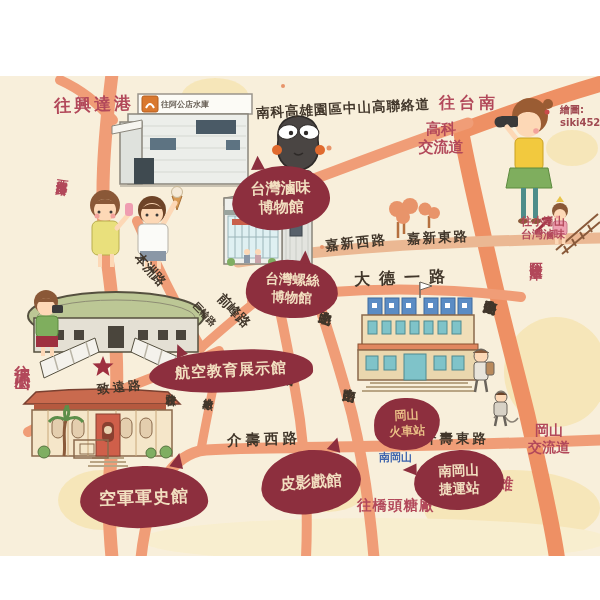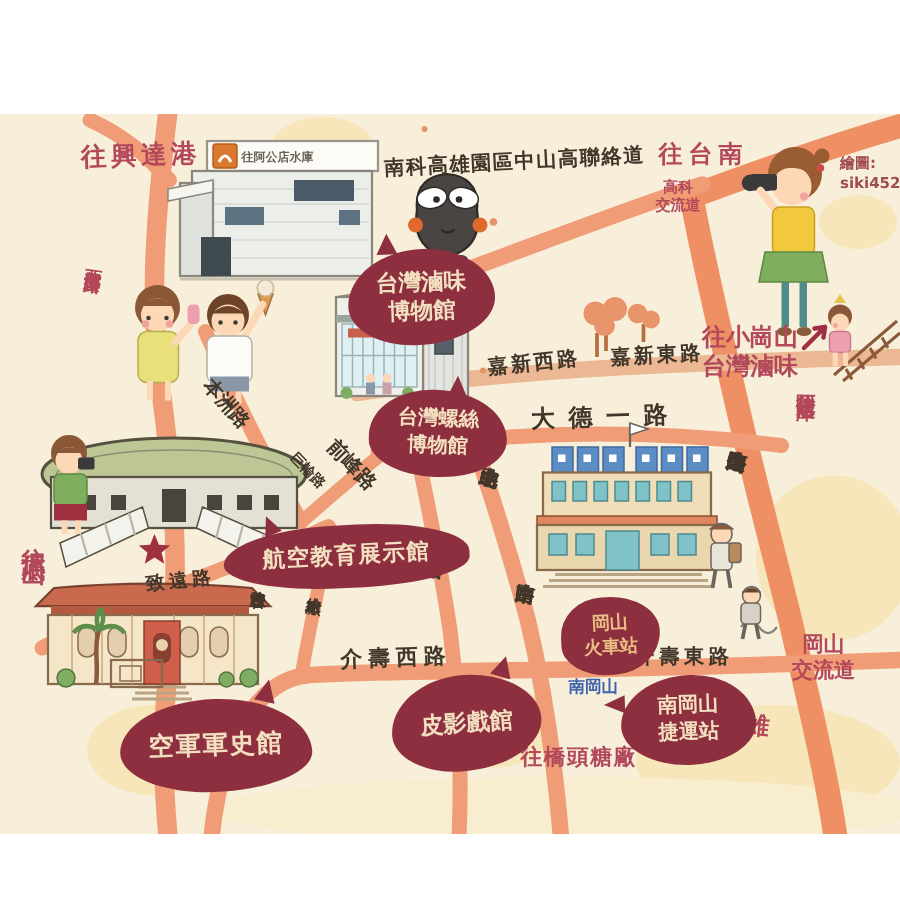--- a/index.html
+++ b/index.html
@@ -278,39 +278,39 @@
       <rect x="494" y="402" width="13" height="14" rx="3" fill="#d8d2c6"></rect>
       <path d="M497,416 L495,426 M504,416 L506,426" stroke-width="2.5" fill="none"></path>
     </g>
 
     <rect x="0" y="0" width="600" height="76" fill="#ffffff"></rect>
     <rect x="0" y="556" width="600" height="44" fill="#ffffff"></rect>
   </svg>
 
   <div class="lbl dir" style="left:54px;top:94px;font-size:17px;letter-spacing:3px;transform:rotate(-2deg);">往興達港</div>
   <div class="lbl dir" style="left:439px;top:93px;font-size:16px;letter-spacing:4px;">往台南</div>
-  <div class="lbl dir ctr" style="left:420px;top:120px;width:64px;font-size:10px;">
+  <div class="lbl dir ctr" style="left:409px;top:120px;width:64px;font-size:15px;">
     <span>高科</span><br>
     <span>交流道</span>
   </div>
   <div class="credit" style="left:560px;top:103px;">
     <span>繪圖:</span><br>
     <span>siki4520</span>
   </div>
-  <div class="lbl dir ctr" style="left:468px;top:215px;width:62px;font-size:16px;">
+  <div class="lbl dir ctr" style="left:512px;top:215px;width:62px;font-size:11px;">
     <span>往小崗山</span><br>
     <span>台灣滷味</span>
   </div>
   <div class="lbl dir vert" style="left:528px;top:251px;font-size:13px;letter-spacing:1px;">往阿公店水庫</div>
   <div class="lbl dir ctr" style="left:517px;top:422px;width:64px;font-size:14px;">
     <span>岡山</span><br>
     <span>交流道</span>
   </div>
   <div class="lbl dir" style="left:455px;top:472px;font-size:16px;letter-spacing:5px;transform:rotate(6deg);">往高雄</div>
-  <div class="lbl dir" style="left:347px;top:497px;font-size:14.5px;letter-spacing:1px;">往橋頭糖廠</div>
+  <div class="lbl dir" style="left:357px;top:497px;font-size:14.5px;letter-spacing:1px;">往橋頭糖廠</div>
   <div class="lbl dir vert" style="left:13px;top:352px;font-size:16px;letter-spacing:3px;">往漯底山</div>
   <div class="lbl dir vert" style="left:56px;top:170px;font-size:11.5px;letter-spacing:1px;transform:rotate(8deg);">西部濱海公路</div>
 
   <div class="lbl" style="left:256px;top:100px;font-size:13.5px;letter-spacing:1px;transform:rotate(-3deg);">南科高雄園區中山高聯絡道</div>
   <div class="lbl" style="left:325px;top:234px;font-size:13.5px;letter-spacing:2px;transform:rotate(-6deg);">嘉新西路</div>
   <div class="lbl" style="left:407px;top:229px;font-size:13.5px;letter-spacing:2px;transform:rotate(-3deg);">嘉新東路</div>
   <div class="lbl" style="left:354px;top:268px;font-size:16px;letter-spacing:9px;transform:rotate(-2deg);">大德一路</div>
   <div class="lbl vert" style="left:322px;top:302px;font-size:13px;transform:rotate(16deg);transform-origin:top center;">中山北路</div>
   <div class="lbl vert" style="left:344px;top:379px;font-size:13px;transform:rotate(10deg);transform-origin:top center;">中山南路</div>
   <div class="lbl vert" style="left:281px;top:361px;font-size:13.5px;transform:rotate(4deg);">岡山路</div>

